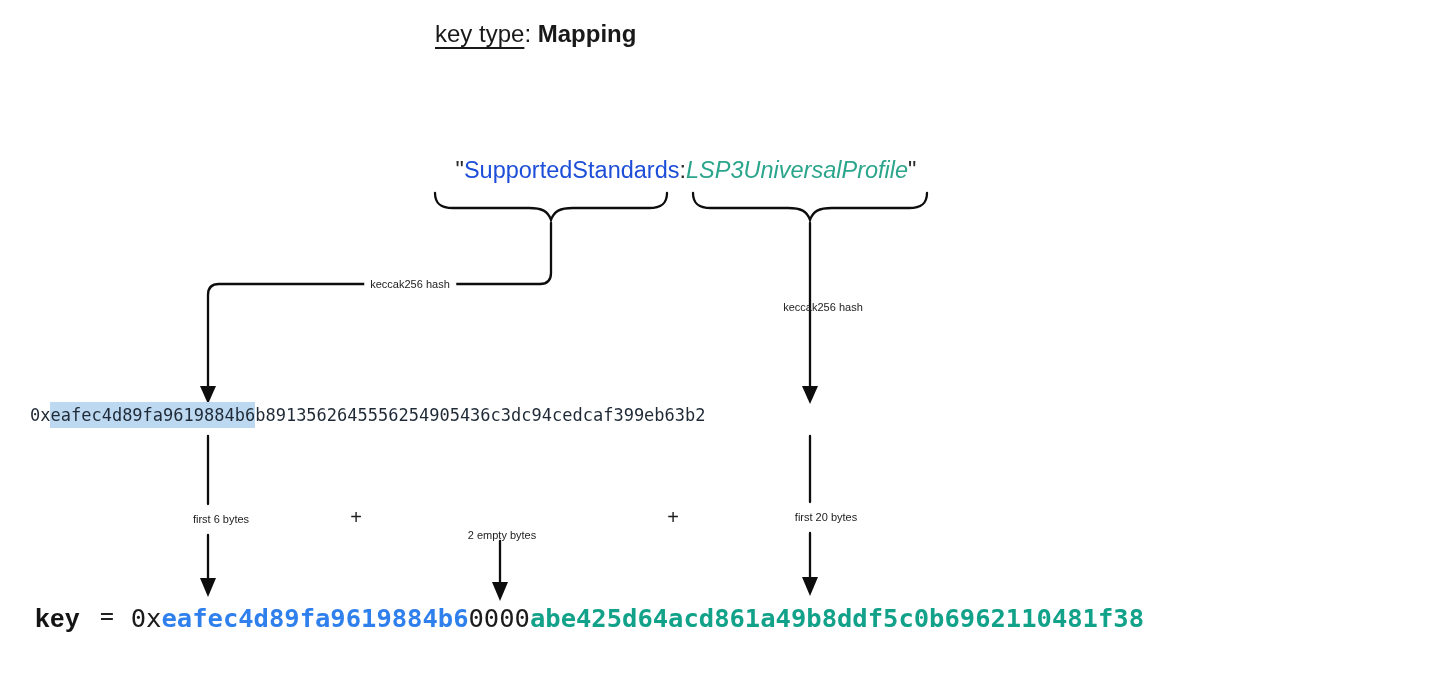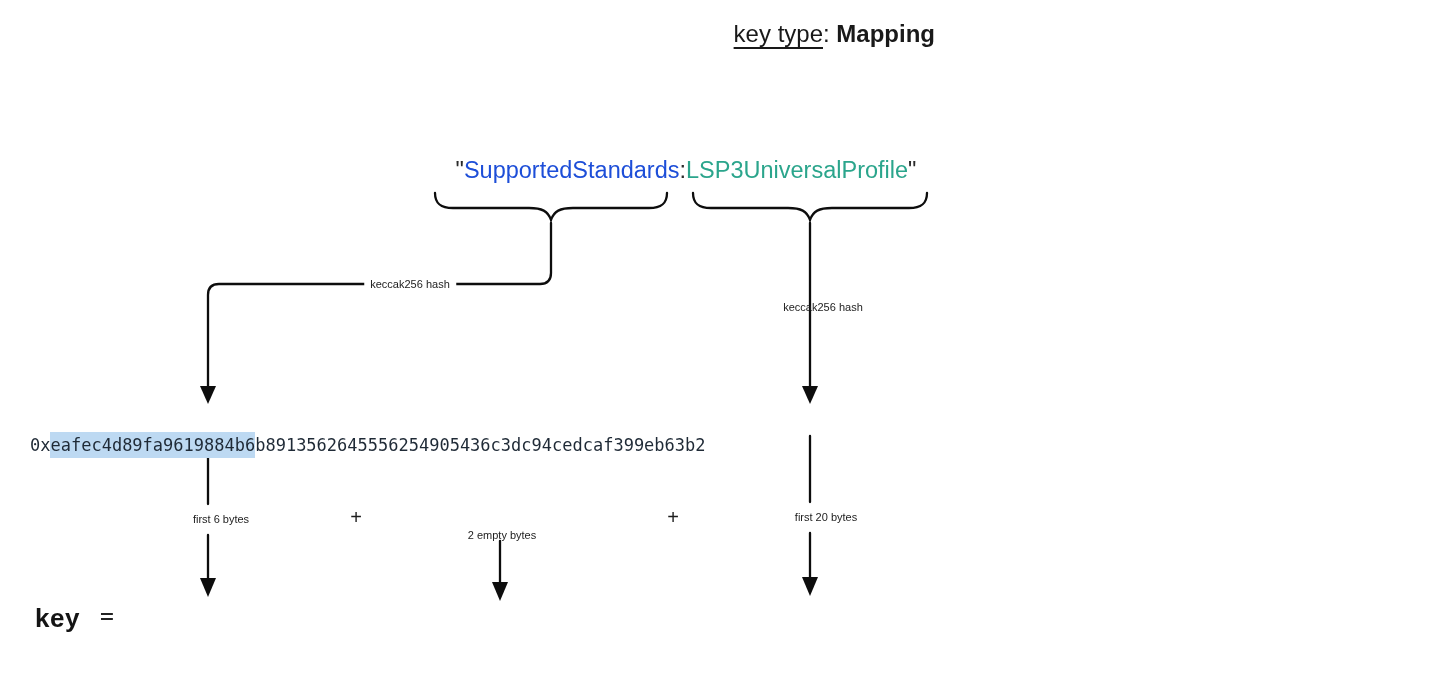--- a/index.html
+++ b/index.html
@@ -3,33 +3,33 @@
 <meta charset="utf-8">
 <style>
   html,body { margin:0; padding:0; background:#ffffff; }
   .canvas {
     position:relative; width:1454px; height:687px; background:#ffffff;
     font-family:"Liberation Sans", sans-serif; color:#1a1a1a; overflow:hidden;
   }
 
   
   .title {
-    position:absolute; left:435px; top:20px; width:500px; text-align:right;
+    position:absolute; left:435px; top:20px; width:500px; text-align:left;
     font-size:24px; color:#191919;
   }
   .title .u { text-decoration:underline; text-underline-offset:5px; text-decoration-thickness:1.5px; }
   .title b { font-weight:700; }
 
   
   .mapping-string {
     position:absolute; left:420px; top:157px; width:532px; text-align:center;
     font-size:23.5px; color:#2b2b2b; white-space:nowrap;
   }
   .word-blue  { color:#1d4ed8; }
-  .word-green { color:#2ba58c; }
+  .word-green { color:#2ba58c;font-style:italic; }
 
   
   svg.lines { position:absolute; left:0; top:0; width:1454px; height:687px; }
   svg.lines path { stroke:#0d0d0d; stroke-width:2.3; fill:none; stroke-linecap:round; }
   svg.lines polygon { fill:#0d0d0d; stroke:none; }
 
   
   .lbl {
     position:absolute; transform:translateX(-50%); white-space:nowrap;
     font-size:11px; color:#1c1c1c; line-height:21px;
@@ -41,21 +41,21 @@
   #keccak-right { left:823px; top:297px; }
   #first10 { left:221px; top:509px; }
   #plus1   { left:356px; top:507px; }
   #empty2  { left:502px; top:509px;margin-top:16px; }
   #plus2   { left:673px; top:507px; }
   #first20 { left:826px; top:507px; }
 
   
   .hash {
     position:absolute; top:403px; font-family:"DejaVu Sans Mono", monospace;
-    font-size:17px; line-height:25px; color:#1f2a36; white-space:pre;margin-top:30px;
+    font-size:17px; line-height:25px; color:#1f2a36; white-space:pre;
   }
   #hash-left  { left:30px; }
   #hash-right { left:745px; }
   .hl-blue  { background:#bdd9f2; padding:3px 0; }
   .hl-green { background:#c3e6d6; padding:3px 0; }
 
   
   .key-row {
     position:absolute; left:35px; top:603px; display:flex; align-items:flex-start;
     white-space:pre;
@@ -107,15 +107,16 @@
 
   <div class="lbl" id="first10">first 6 bytes</div>
   <div class="lbl plus" id="plus1">+</div>
   <div class="lbl" id="empty2">2 empty bytes</div>
   <div class="lbl plus" id="plus2">+</div>
   <div class="lbl" id="first20">first 20 bytes</div>
 
   <div class="key-row">
     <span class="key-label">key</span>
     <span class="key-eq">=</span>
+    <span class="key-hex"><span>0x</span><span class="kb">eafec4d89fa9619884b6</span><span class="kz">0000</span><span class="kg">abe425d64acd861a49b8ddf5c0b6962110481f38</span></span>
   </div>
 
 </div>
 
 </body></html>

